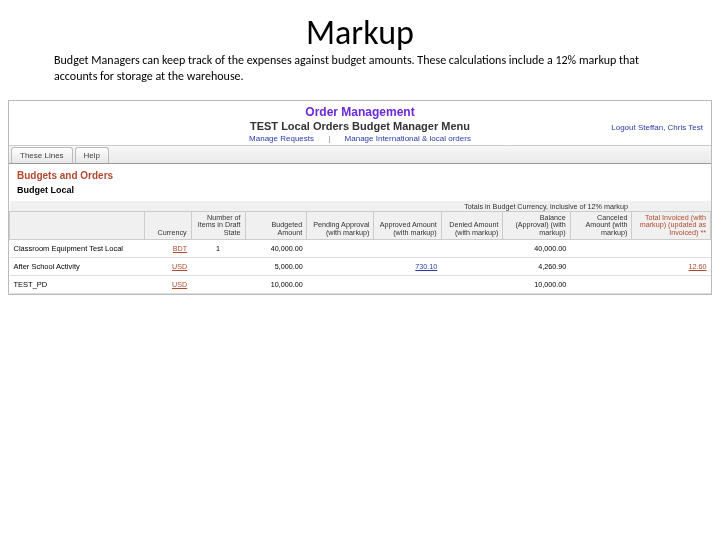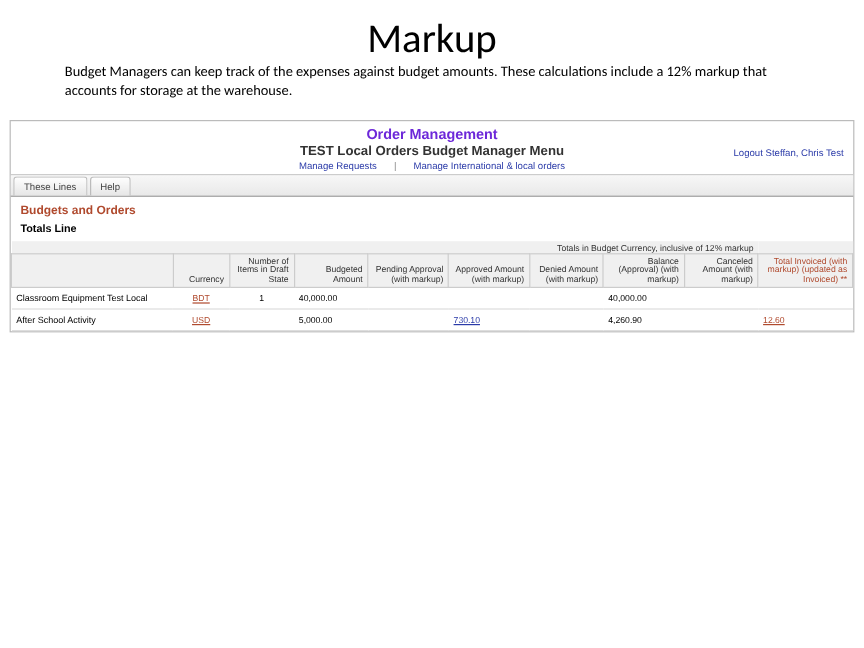--- a/index.html
+++ b/index.html
@@ -110,20 +110,21 @@
     border: none !important;
     padding-bottom: 0 !important;
   }
   .caption-cell {
     color: #b04a2e;
     font-size: 7.2px;
   }
   table.budget tbody td {
     padding: 4px;
     border-bottom: 1px solid #ddd;
+    text-align: right;
     vertical-align: middle;
     white-space: nowrap;
   }
   table.budget tbody td:first-child {
     text-align: left;
     font-size: 7.5px;
   }
   .cur { text-align:center; color:#b04a2e;text-decoration:underline; }
   .lnk { color:#2a3aa8; text-decoration: underline; }
   .red-col { color:#b04a2e !important; }
@@ -147,21 +148,21 @@
     </div>
     <div class="om-logout">Logout Steffan, Chris Test</div>
   </div>
 
   <div class="tabs">
     <div class="tab">These Lines</div>
     <div class="tab">Help</div>
   </div>
 
   <div class="section-title">Budgets and Orders</div>
-  <div class="sub-title">Totals Line</div>
+  <div class="sub-title">Budget Local</div>
 
   <table class="budget">
     <colgroup>
       <col style="width:120px">
         <col style="width:42px">
         <col style="width:48px">
       <col style="width:55px">
         <col style="width:60px">
         <col style="width:60px">
       <col style="width:55px">
@@ -206,16 +207,28 @@
         <td class="cur">USD</td>
         <td style="text-align:center"></td>
         <td>5,000.00</td>
         <td></td>
         <td class="lnk">730.10</td>
         <td></td>
         <td>4,260.90</td>
         <td></td>
         <td class="lnk red-col">12.60</td>
       </tr>
+      <tr>
+        <td>TEST_PD</td>
+        <td class="cur">USD</td>
+        <td style="text-align:center"></td>
+        <td>10,000.00</td>
+        <td></td>
+        <td class="lnk"></td>
+        <td></td>
+        <td>10,000.00</td>
+        <td></td>
+        <td class="lnk red-col"></td>
+      </tr>
     </tbody>
   </table>
 
 </div>
 
 </body></html>

